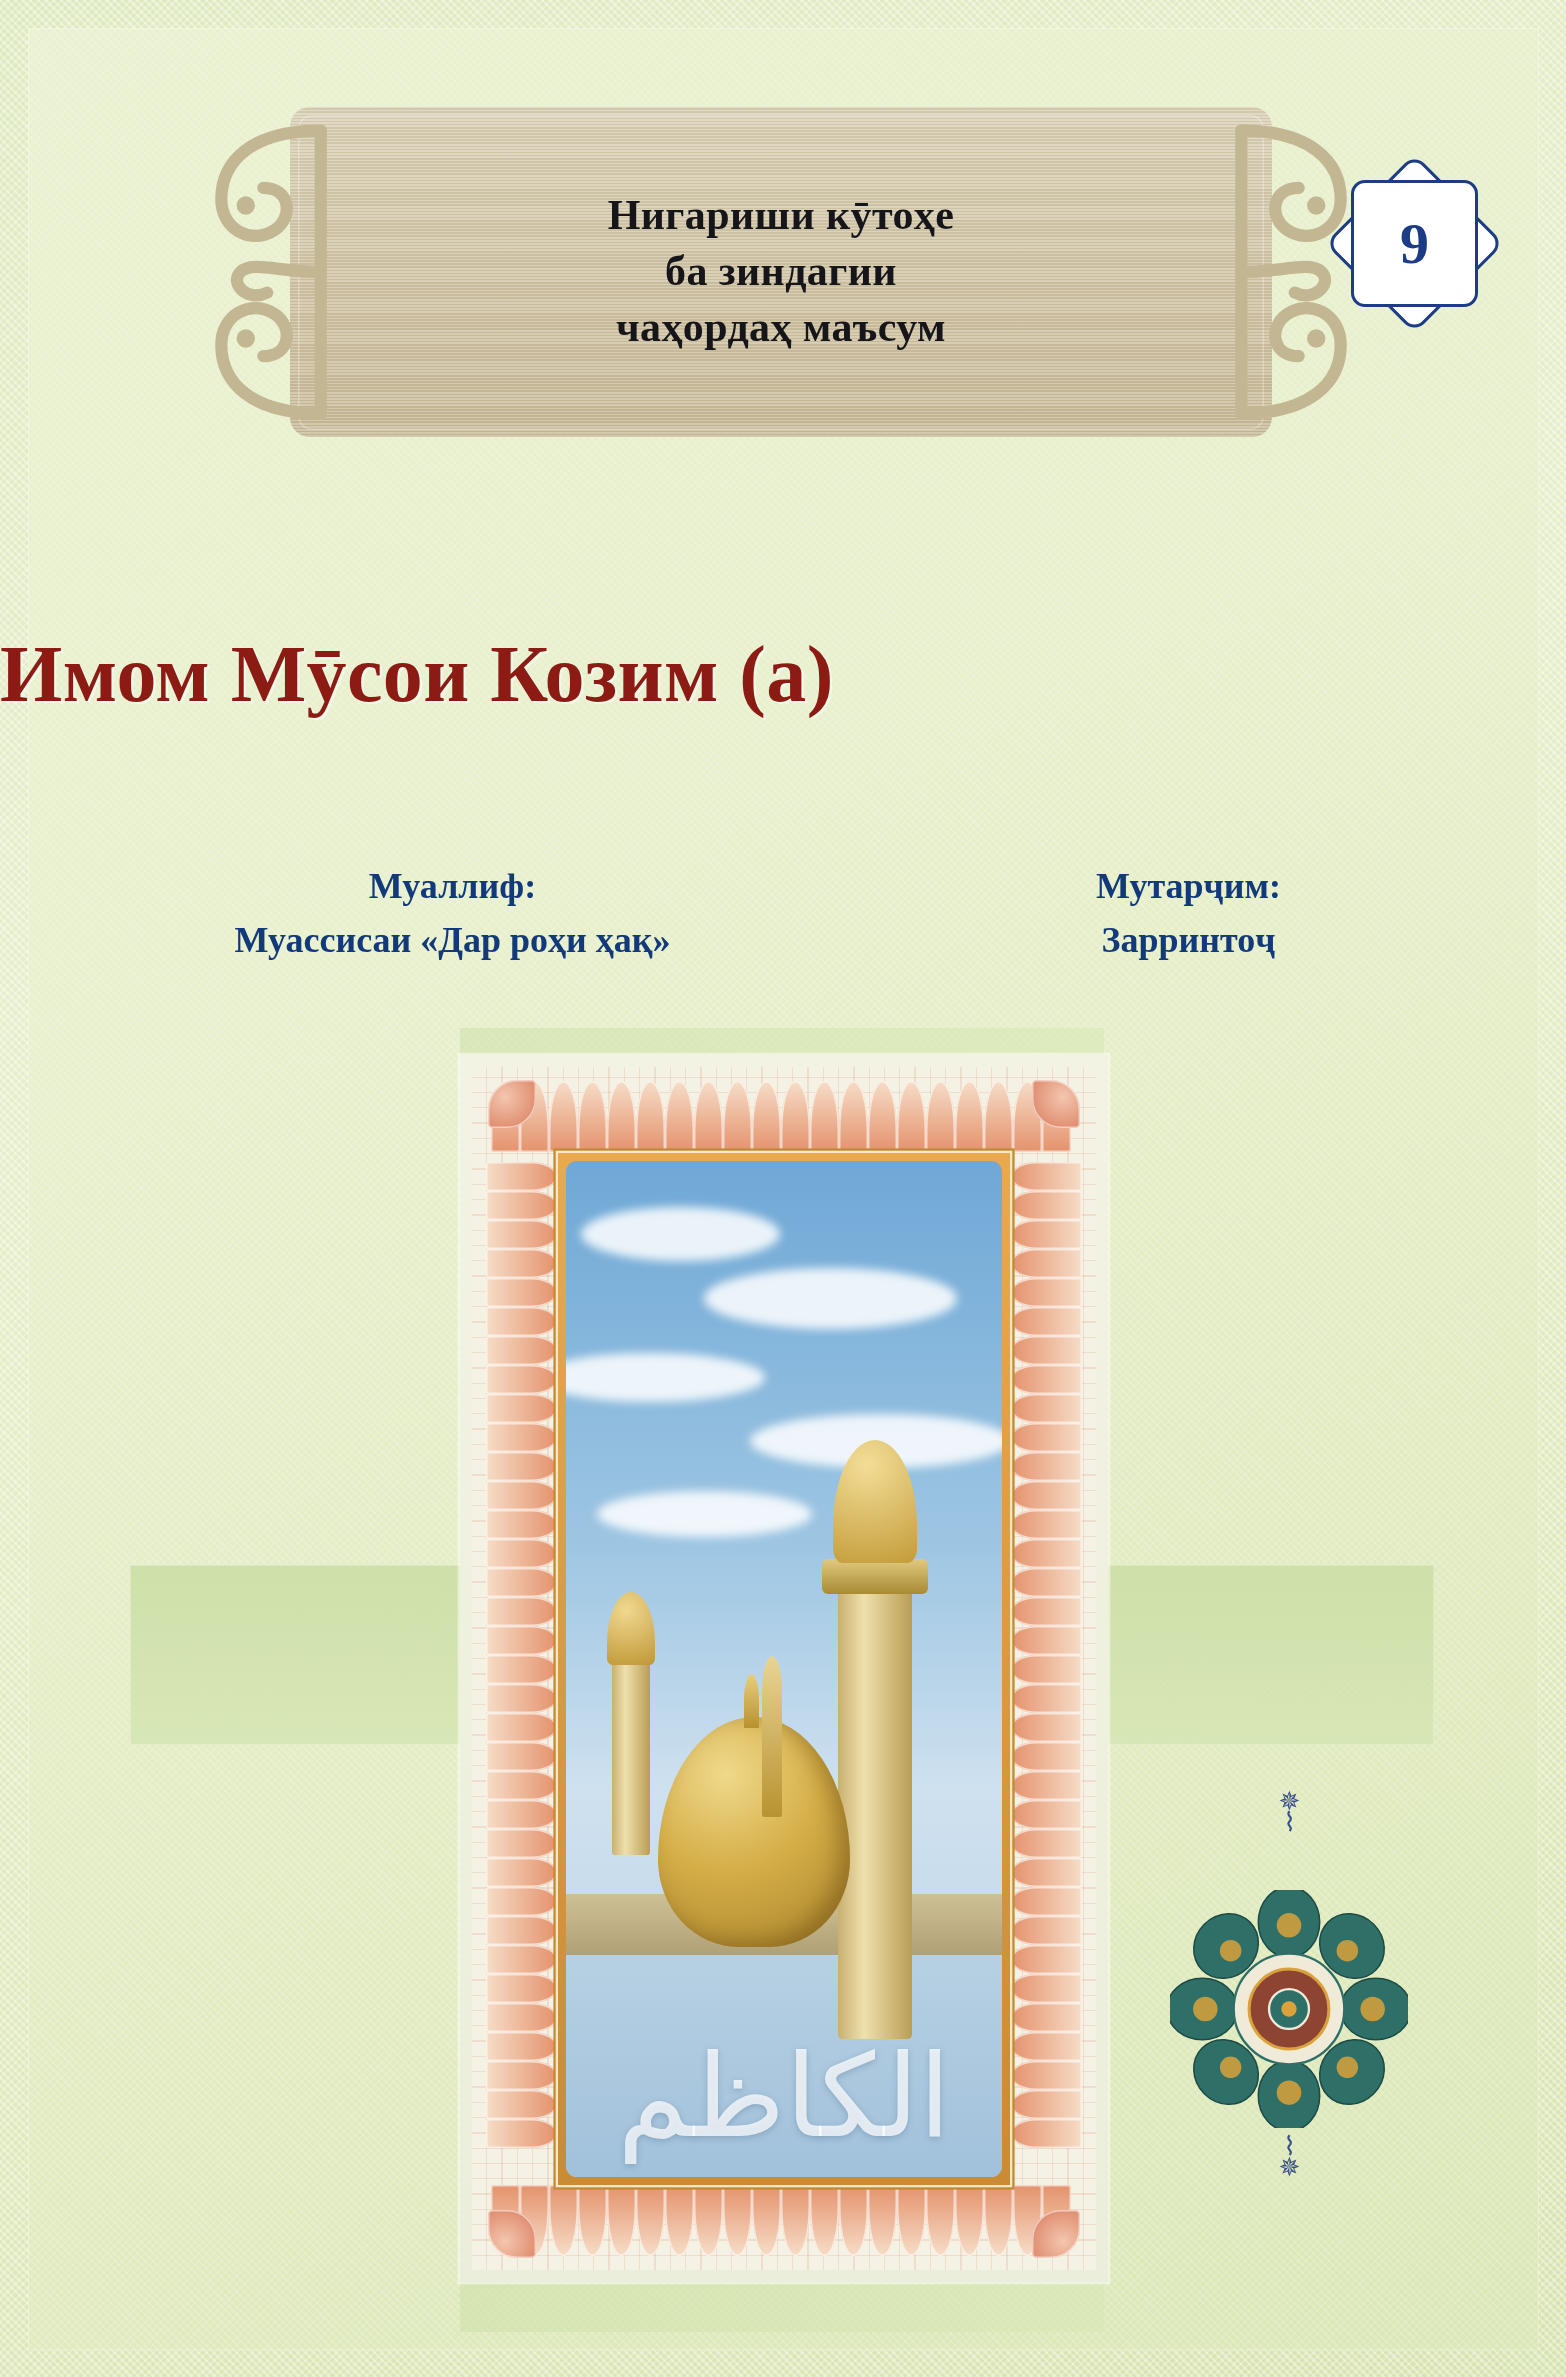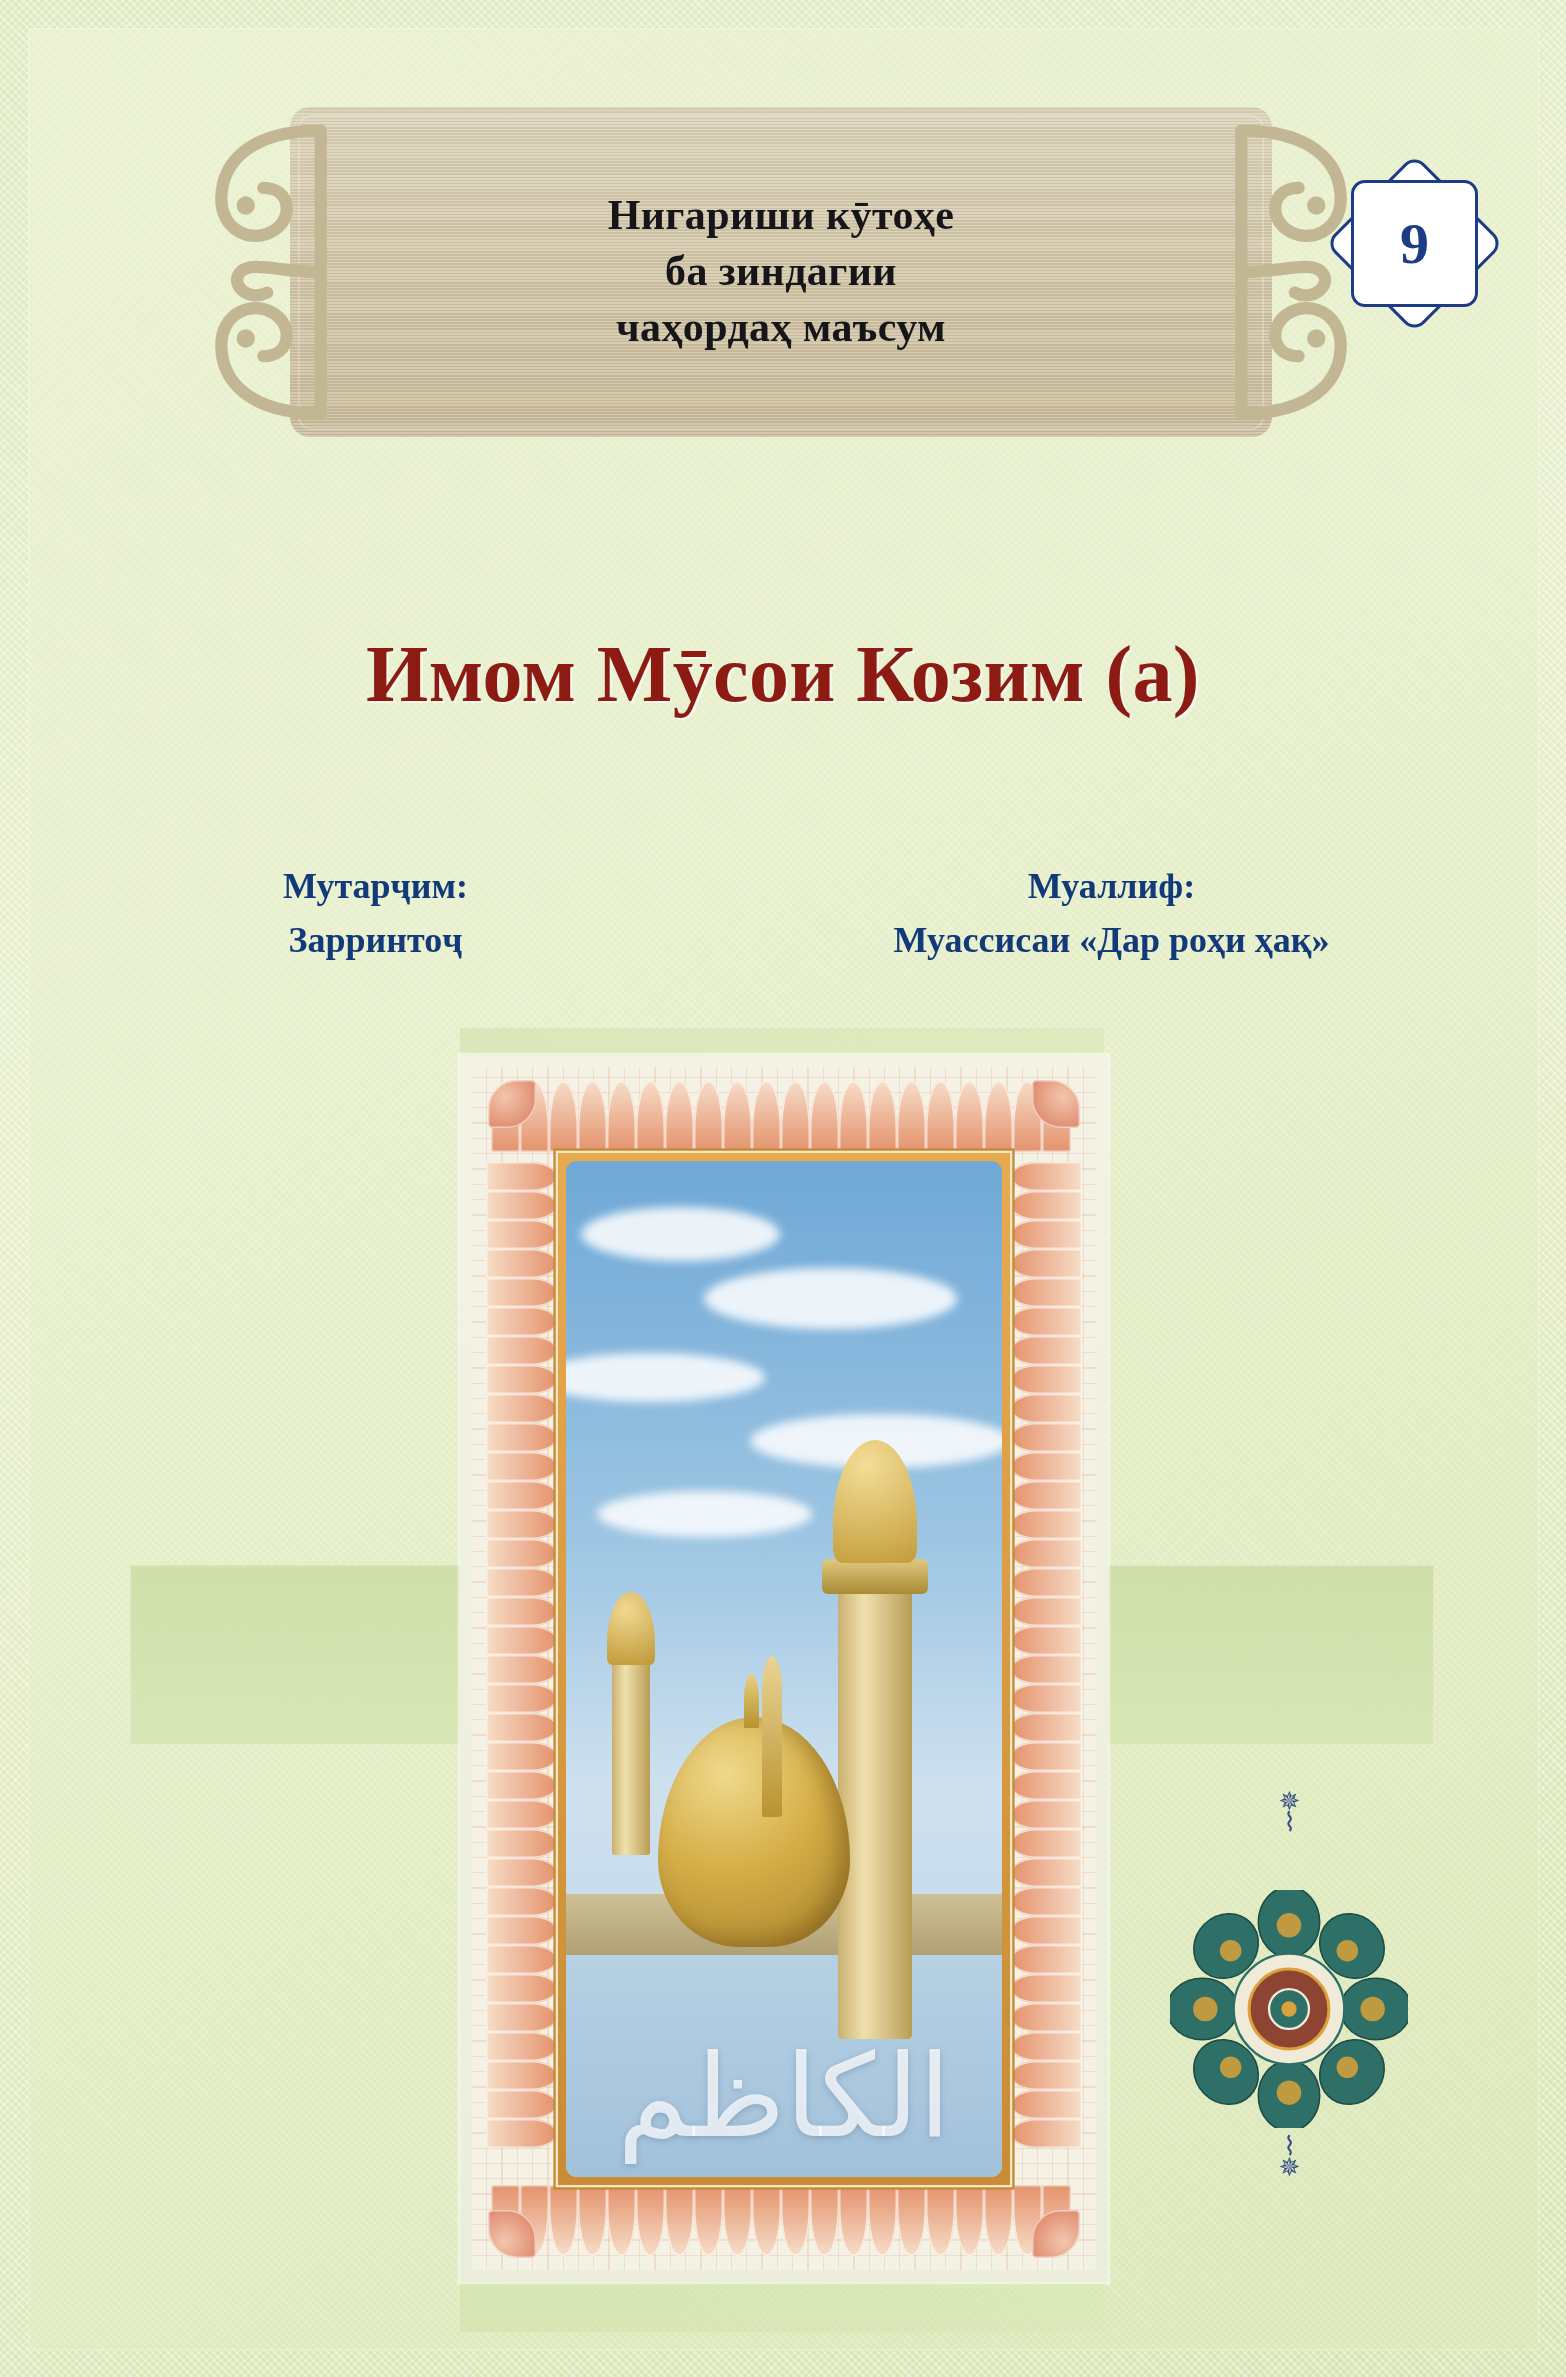--- a/index.html
+++ b/index.html
@@ -161,21 +161,20 @@
     font-size: 51px;
     color: #8e1d16;
     text-shadow: 1.5px 1.5px 0 rgba(255,255,255,0.55);
     letter-spacing: 0.4px;
   }
   .maintitle {
     position: absolute;
     left: 0;
     top: 629px;
     width: 1566px;
-    text-align: center;
     font-family: "Liberation Serif", serif;
     font-weight: bold;
     font-size: 80px;
     color: #8c1b14;
     text-shadow: 2.3px 2.3px 0 rgba(255,255,255,0.5);
     letter-spacing: 0.4px;
   }
 
   
   .credits {
@@ -446,27 +445,27 @@
 
   <div class="badge">
     <div class="badge-star"></div>
     <div class="badge-star2"></div>
     <div class="badge-num">9</div>
   </div>
 
   <div class="maintitle">Имом Мӯсои Козим (а)</div>
 
   <div class="credits">
+    <div class="credit-col credit-left">
+      <span class="role">Муаллиф:</span>
+      <span class="value">Муассисаи «Дар роҳи ҳақ»</span>
+    </div>
     <div class="credit-col credit-right">
       <span class="role">Мутарҷим:</span>
       <span class="value">Зарринтоҷ</span>
-    </div>
-    <div class="credit-col credit-left">
-      <span class="role">Муаллиф:</span>
-      <span class="value">Муассисаи «Дар роҳи ҳақ»</span>
     </div>
   </div>
 
   <div class="pic-frame">
     <div class="pic-lattice"></div>
 
     <div class="arch-row" id="archTop" style="left:31px; top:26px;">
         <div class="arch"></div>
         <div class="arch"></div>
         <div class="arch"></div>

